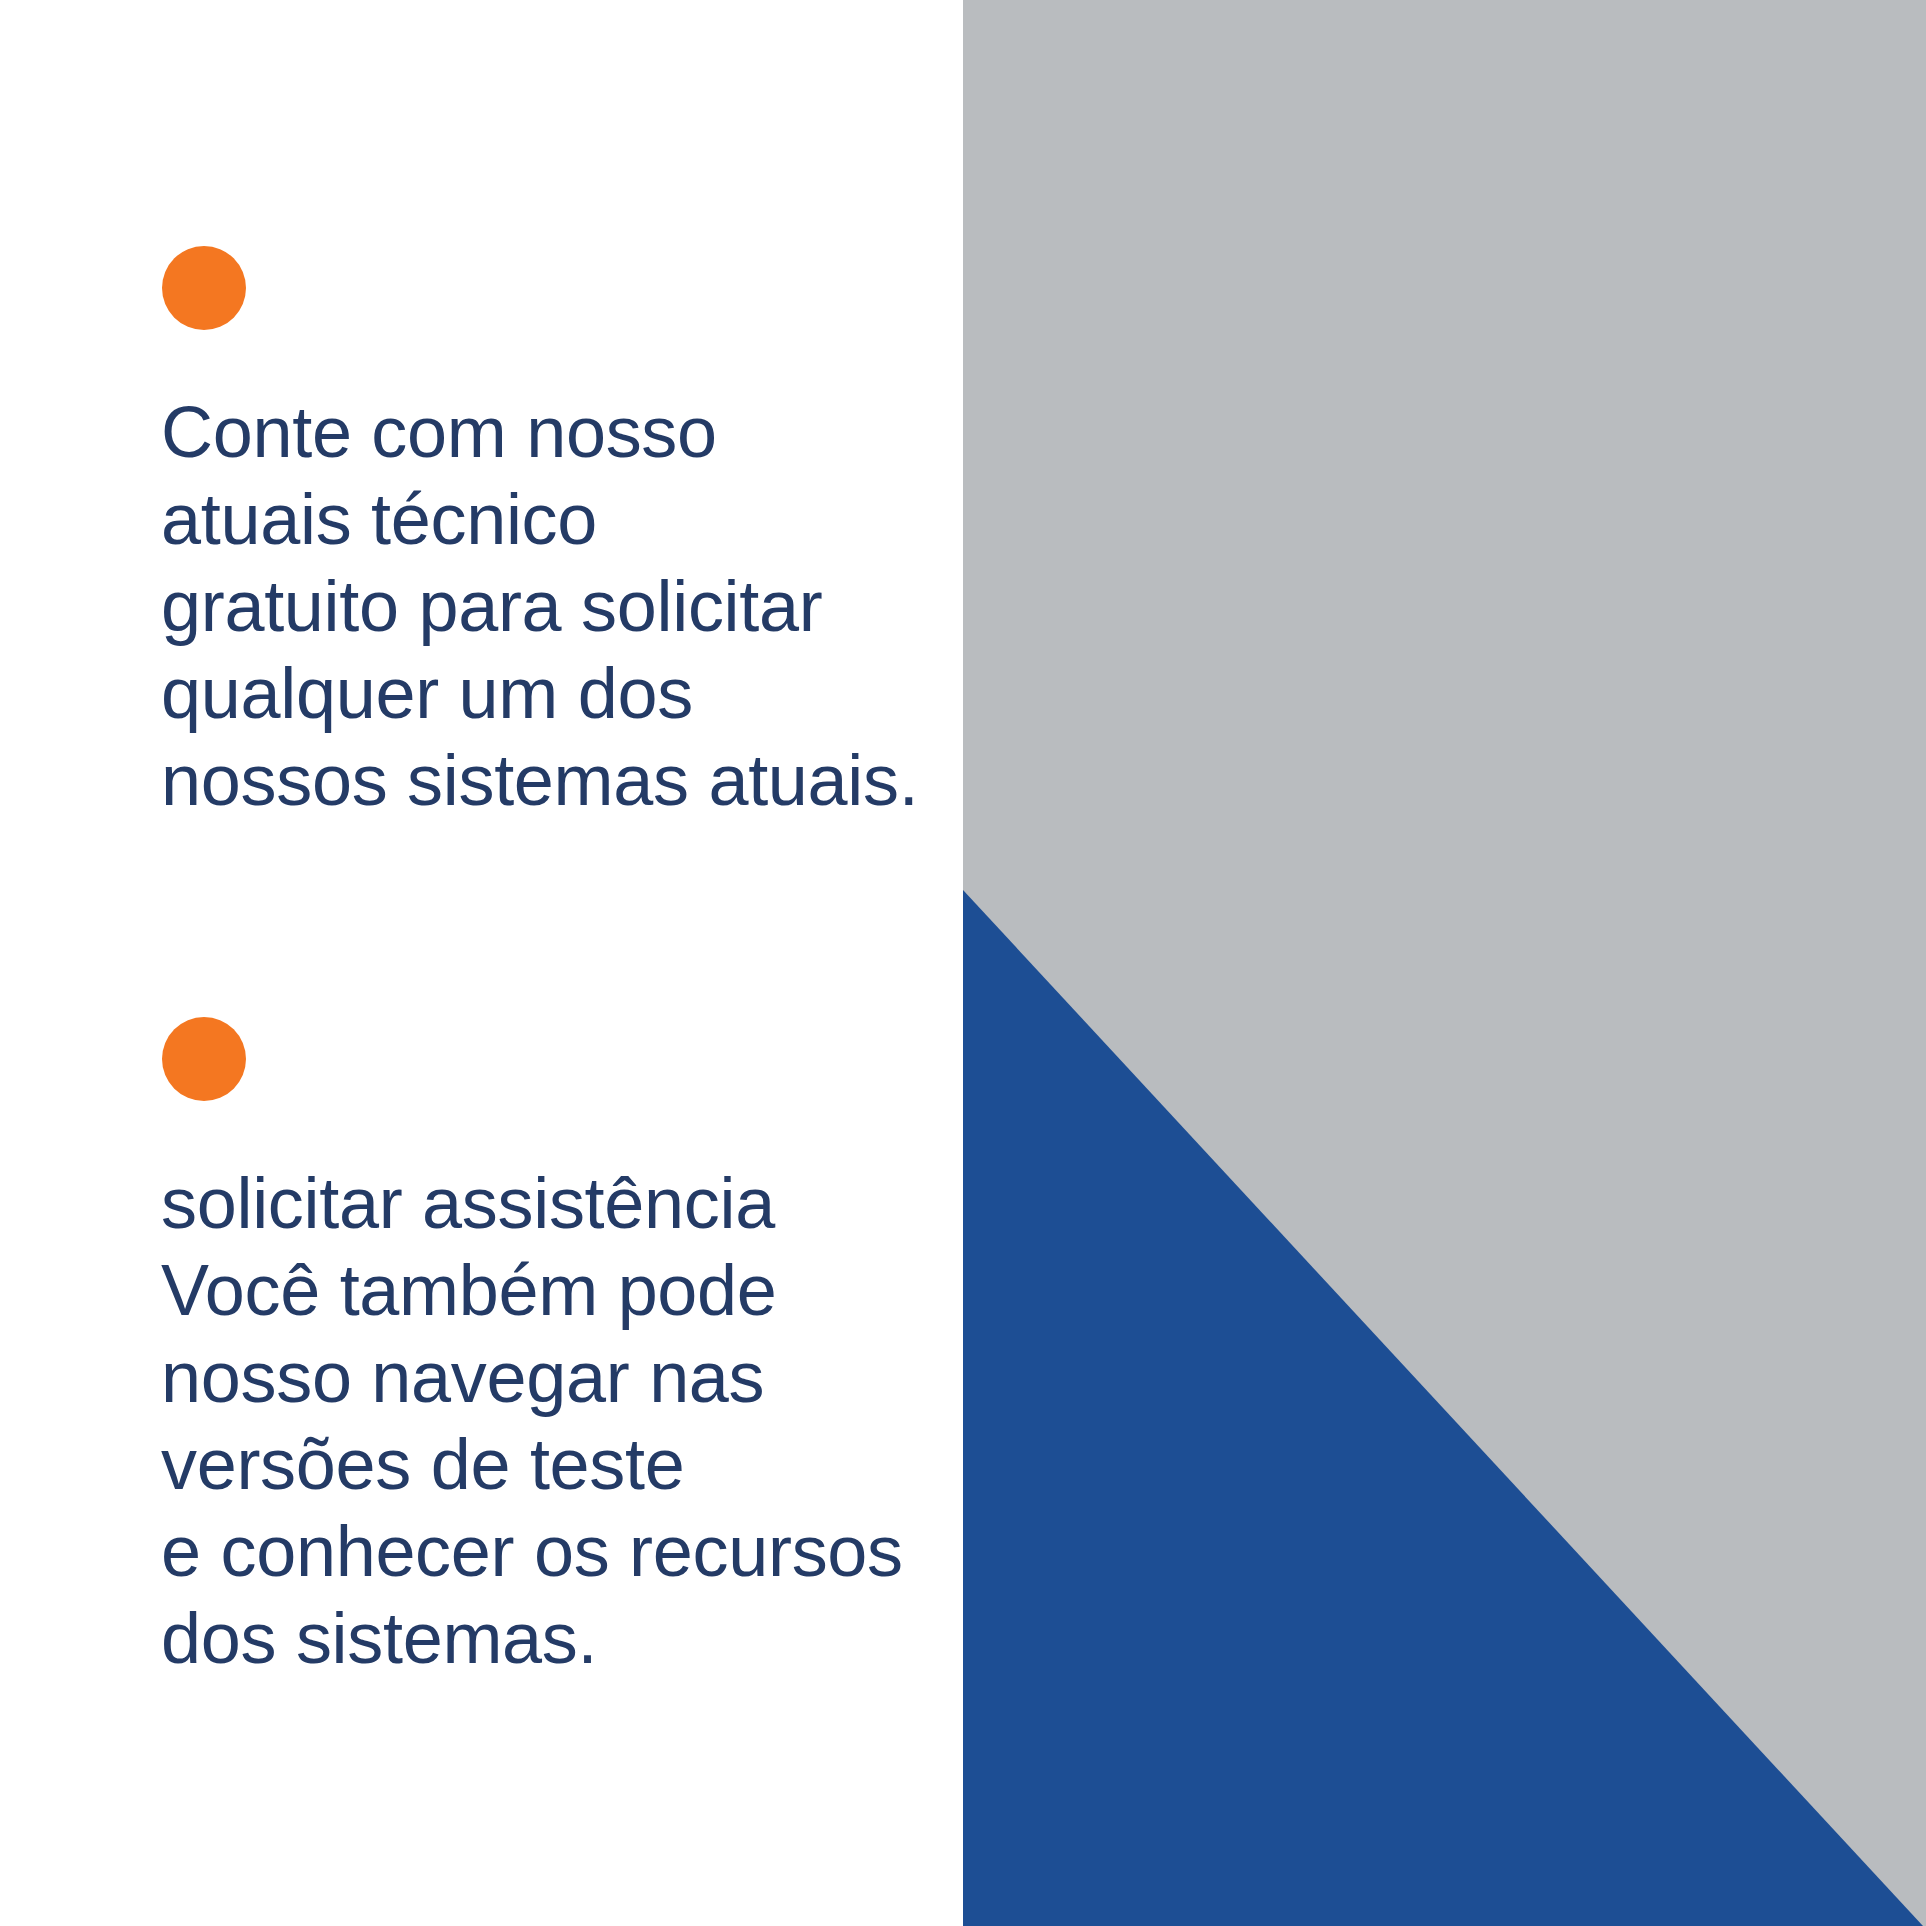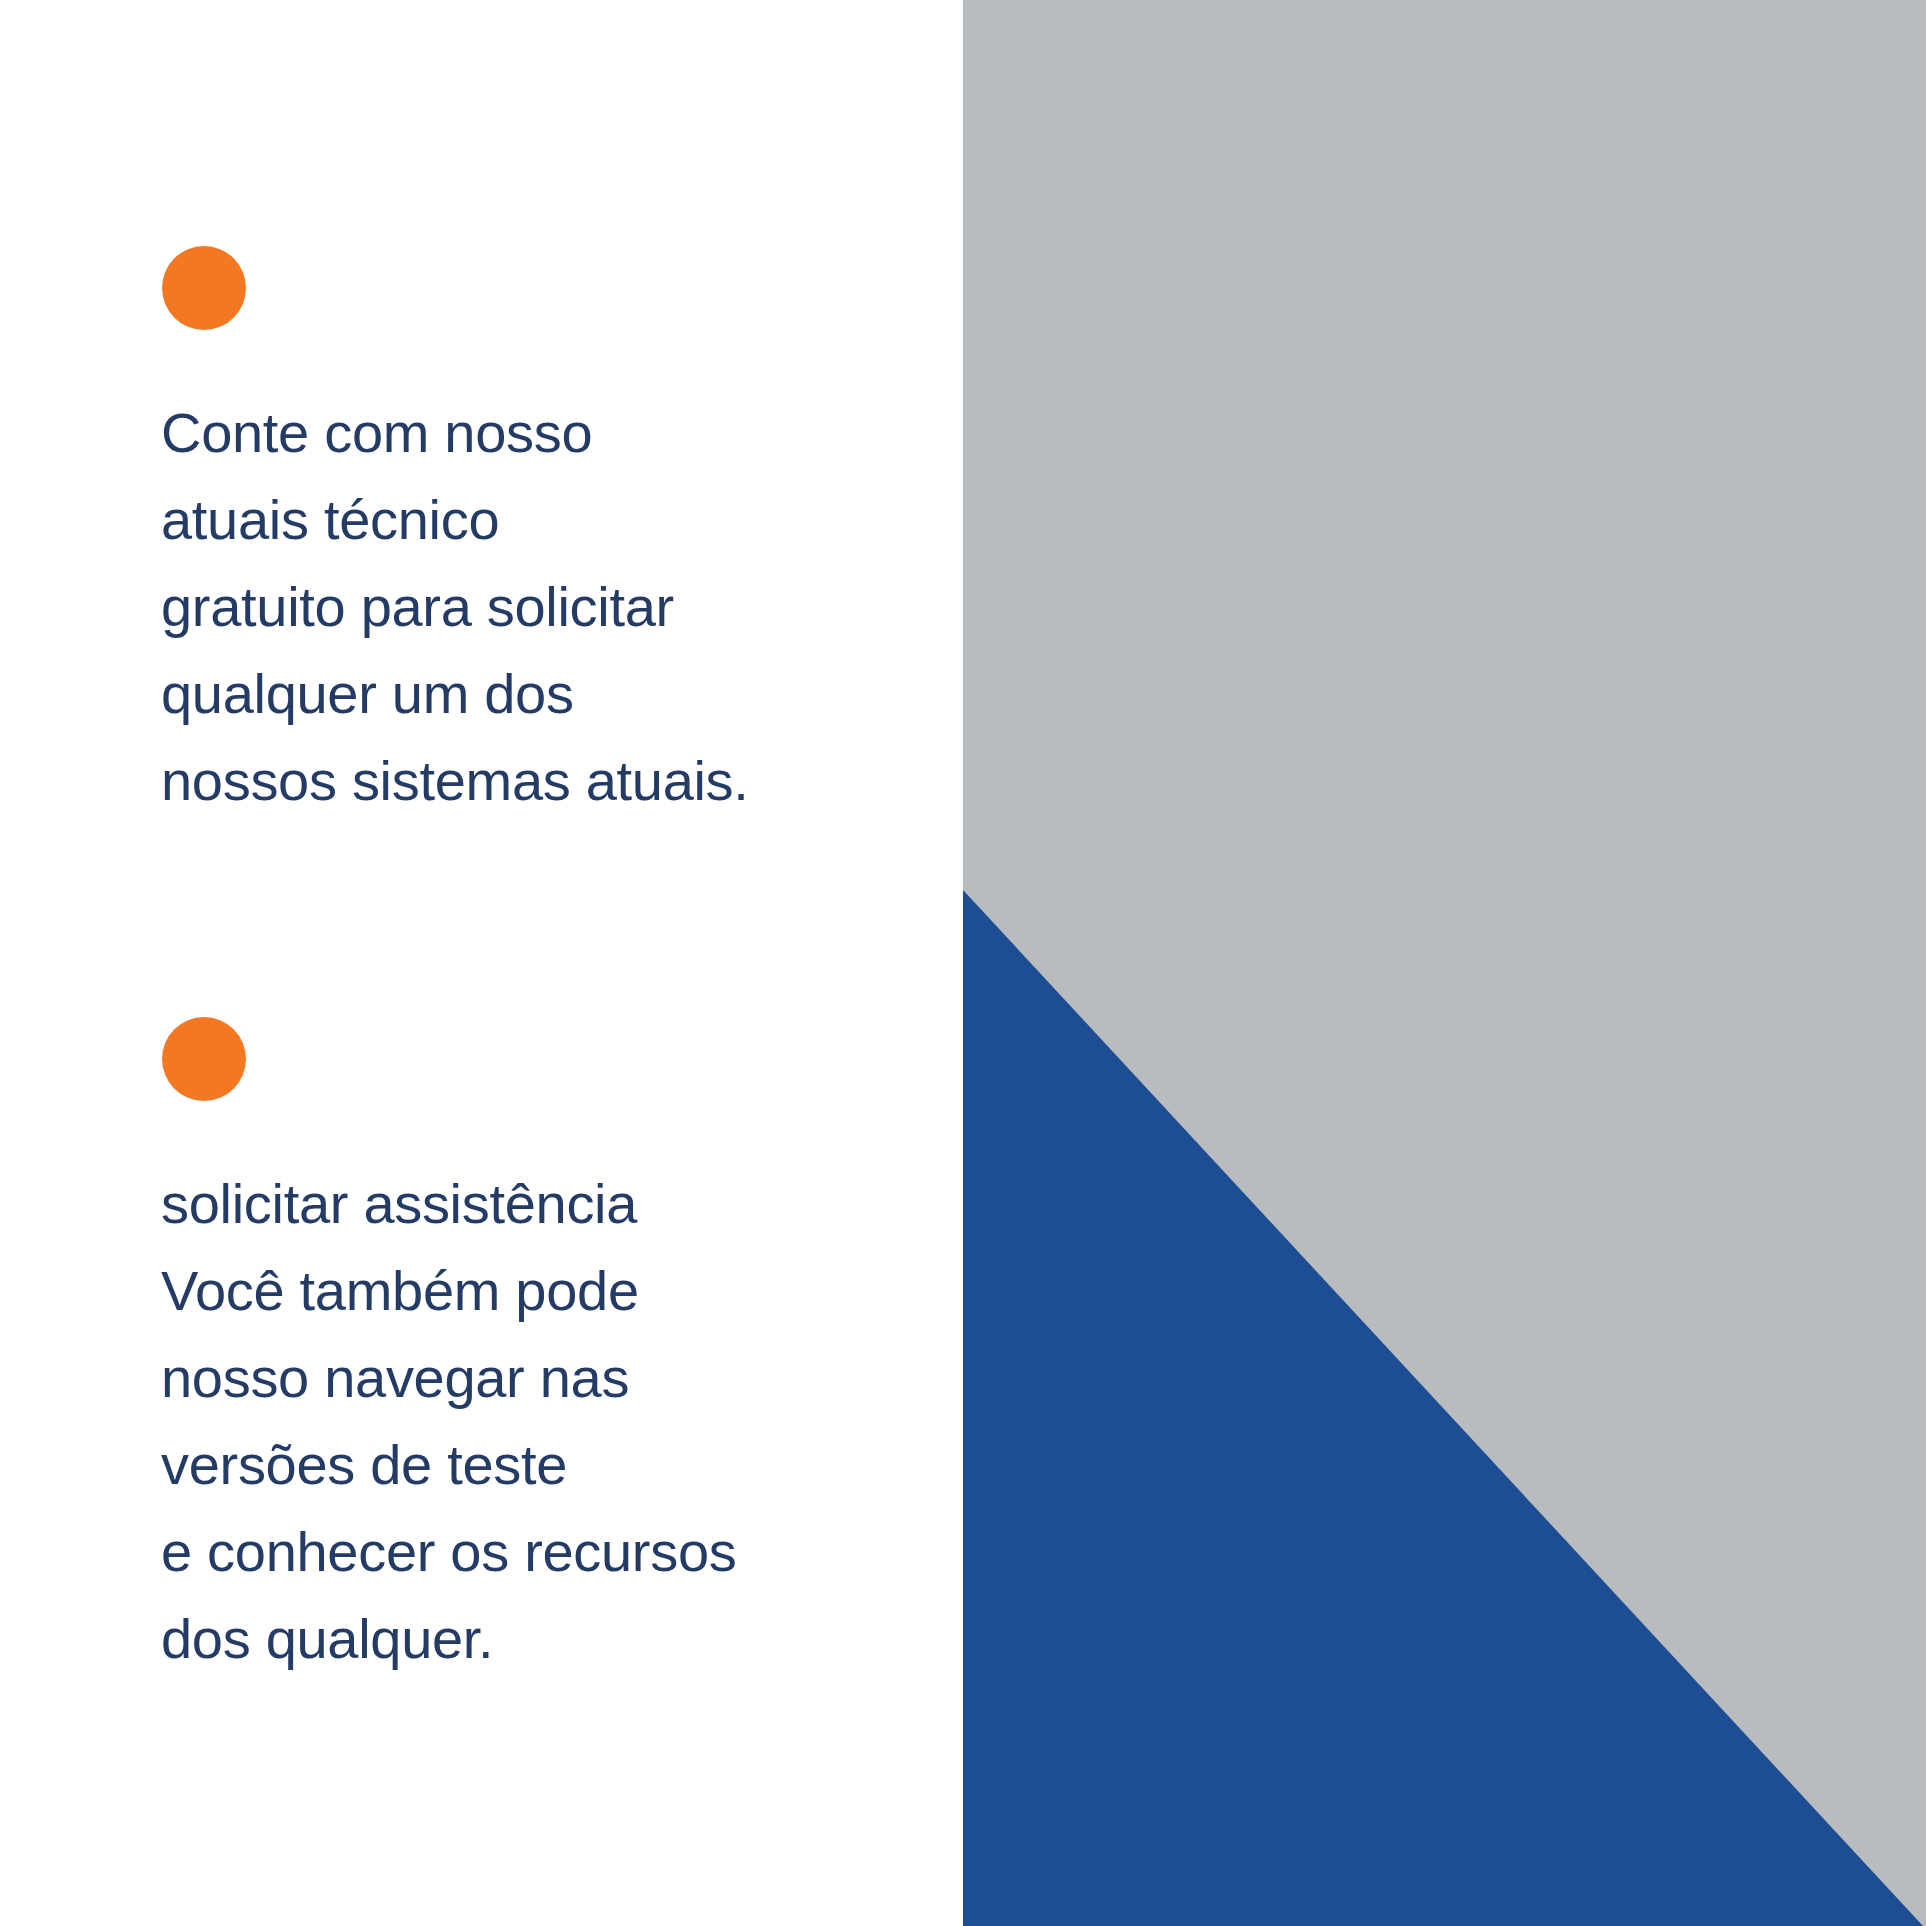--- a/index.html
+++ b/index.html
@@ -50,21 +50,21 @@
     border-radius: 50%;
     background: #f47721;
   }
   .dot-1 { position: absolute; left: 0.6px; top: 246px; }
   .dot-2 { position: absolute; left: 1.2px; top: 1017px; }
   .text-block {
     position: absolute;
     left: 0;
     width: 761px;
     color: #243b66;
-    font-size: 56px;
+    font-size: 72px;
     line-height: 87px;
     font-weight: 400;
     letter-spacing: -0.3px;
   }
   .block-1 { top: 389px; }
   .block-2 { top: 1160px; }
   .text-line { white-space: nowrap; }
 </style>
 </head>
 <body>
@@ -88,19 +88,19 @@
     </div>
 
     <span class="bullet-dot dot-2"></span>
 
     <div class="text-block block-2">
       <div class="text-line">solicitar assistência</div>
       <div class="text-line">Você também pode</div>
       <div class="text-line">nosso navegar nas</div>
       <div class="text-line">versões de teste</div>
       <div class="text-line">e conhecer os recursos</div>
-      <div class="text-line">dos qualquer.</div>
+      <div class="text-line">dos sistemas.</div>
     </div>
 
   </div>
 
 </div>
 
 
 </body></html>

